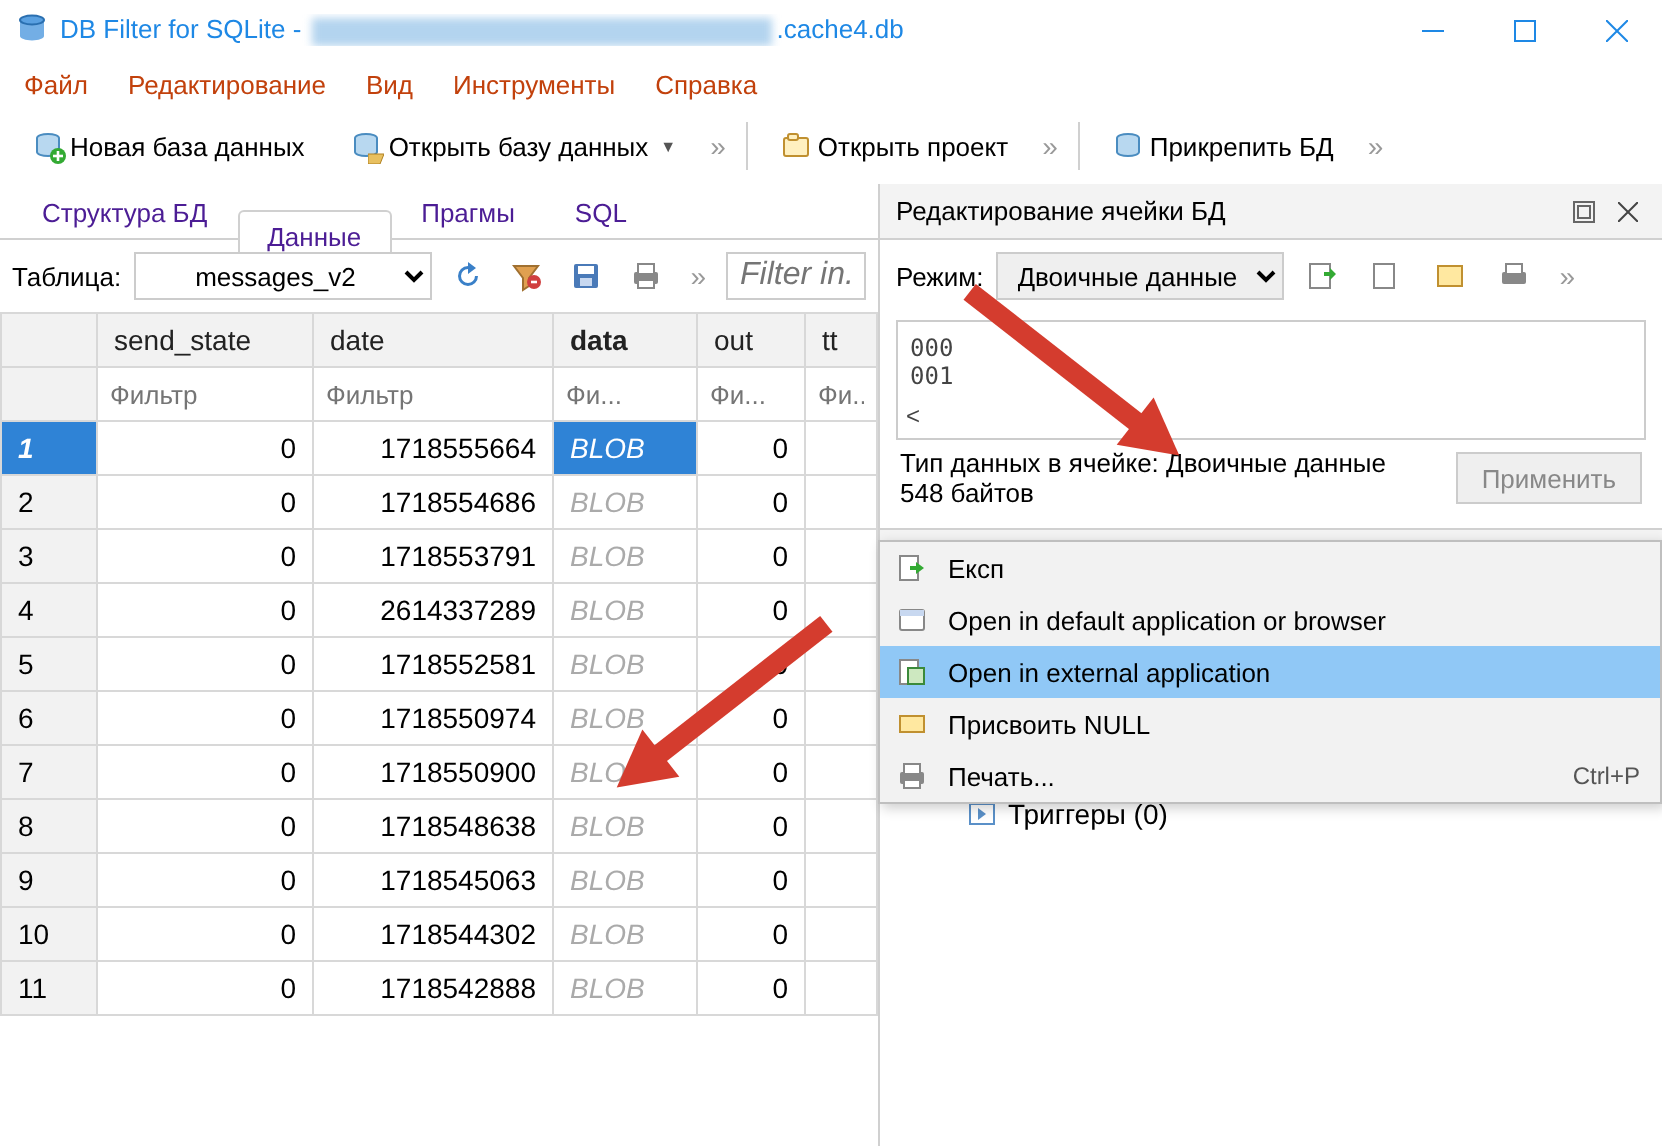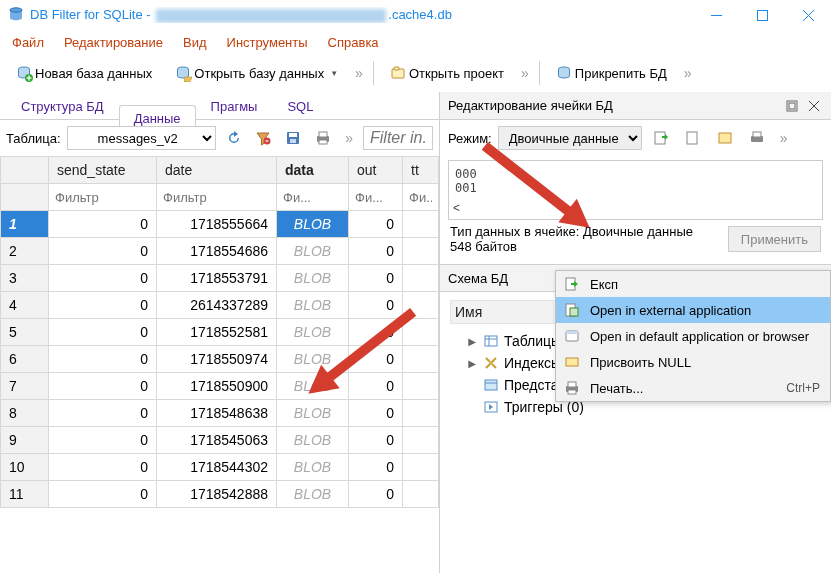--- a/index.html
+++ b/index.html
@@ -49,21 +49,21 @@
   td.rowhead.sel { font-weight: bold; }
   .c-send { width: 90px; }
   .c-date { width: 100px; }
   .c-data { width: 60px; }
   .c-out { width: 45px; }
   .c-tt { width: 30px; }
   th.bold { font-weight: bold; }
   .filter-row td { padding: 0; }
   .filter-row input { border: none; width: 100%; height: 25px; padding: 2px 6px; color: #888; font-size: 13px; background: #fff; }
   td.num { text-align: right; padding-right: 8px; }
-  td.blob { color: #aaa; font-style: italic; text-align: center; }
+  td.blob { color: #aaa; font-style: italic; }
   td.sel { background: #2f83d6; color: #fff !important; font-style: italic; }
 
   .panel-header { display: flex; align-items: center; padding: 4px 8px; background: #f3f3f3; border-bottom: 1px solid #d0d0d0; height: 28px; font-size: 13px; }
   .panel-header .spacer { flex: 1; }
   .panel-header .pbtn { width: 18px; height: 18px; display: flex; align-items: center; justify-content: center; margin-left: 4px; }
 
   .cell-edit { padding: 6px 8px; display: flex; align-items: center; gap: 6px; font-size: 13px; }
   .cell-edit select { height: 24px; border: 1px solid #ccc; padding: 2px 6px; font-size: 13px; }
   .cell-edit .tb-icon { width: 26px; height: 24px; display: flex; align-items: center; justify-content: center; }
 
@@ -72,21 +72,21 @@
 
   .cell-info { display: flex; align-items: center; padding: 4px 10px; gap: 10px; font-size: 13px; }
   .cell-info .left { flex: 1; }
   .apply-btn { padding: 4px 12px; border: 1px solid #ccc; background: #efefef; color: #888; font-size: 13px; height: 26px; }
 
   .schema-tree { padding: 8px 10px; font-size: 14px; }
   .schema-tree .header-row { font-weight: normal; color: #222; margin-bottom: 6px; padding: 3px 4px; background: #f2f2f2; border: 1px solid #e2e2e2; }
   .schema-tree .tree-item { display: flex; align-items: center; gap: 6px; padding: 3px 0 3px 16px; }
   .schema-tree .tree-item .tw { width: 12px; color: #666; font-size: 10px; text-align: center; }
 
-  .context-menu { position: absolute; right: 0; top: 178px; width: 276px; background: #f2f2f2; border: 1px solid #bfbfbf; box-shadow: 2px 2px 6px rgba(0,0,0,0.2); z-index: 100; font-size: 13px; }
+  .context-menu { position: absolute; right: 0; top: 178px; width: 392px; background: #f2f2f2; border: 1px solid #bfbfbf; box-shadow: 2px 2px 6px rgba(0,0,0,0.2); z-index: 100; font-size: 13px; }
   .cm-item { display: flex; align-items: center; height: 26px; padding: 0 10px 0 6px; gap: 8px; }
   .cm-item.hl { background: #90c8f6; }
   .cm-item .cm-icon { width: 20px; height: 20px; display: flex; align-items: center; justify-content: center; }
   .cm-item .cm-text { flex: 1; }
   .cm-item .cm-short { color: #555; font-size: 12px; }
 
   .arrow { position: absolute; z-index: 200; pointer-events: none; }
   .arrow1 { left: 288px; top: 248px; transform: rotate(-38deg); }
   .arrow2 { left: 470px; top: 82px; transform: rotate(38deg); }
   .arrow-shape { width: 140px; height: 30px; position: relative; }
@@ -490,37 +490,37 @@
   <div class="context-menu">
     <div class="cm-item">
       <span class="cm-icon">
           <svg width="16" height="16" viewBox="0 0 16 16">
             <rect x="2" y="2" width="9" height="12" fill="#fff" stroke="#888"></rect>
             <path d="M10 5l4 3-4 3V9H7V7h3z" fill="#3a3"></path>
           </svg>
         </span>
       <span class="cm-text">Експ</span>
     </div>
+    <div class="cm-item">
+      <span class="cm-icon">
+          <svg width="16" height="16" viewBox="0 0 16 16">
+            <rect x="2" y="3" width="12" height="10" rx="1" fill="#fff" stroke="#888"></rect>
+            <rect x="2" y="3" width="12" height="3" fill="#c8d8f0"></rect>
+          </svg>
+        </span>
+      <span class="cm-text">Open in default application or browser</span>
+    </div>
     <div class="cm-item hl">
       <span class="cm-icon">
           <svg width="16" height="16" viewBox="0 0 16 16">
             <rect x="2" y="2" width="9" height="12" fill="#fff" stroke="#888"></rect>
             <rect x="6" y="6" width="8" height="8" fill="#cde8c0" stroke="#3a8a3a"></rect>
           </svg>
         </span>
       <span class="cm-text">Open in external application</span>
-    </div>
-    <div class="cm-item">
-      <span class="cm-icon">
-          <svg width="16" height="16" viewBox="0 0 16 16">
-            <rect x="2" y="3" width="12" height="10" rx="1" fill="#fff" stroke="#888"></rect>
-            <rect x="2" y="3" width="12" height="3" fill="#c8d8f0"></rect>
-          </svg>
-        </span>
-      <span class="cm-text">Open in default application or browser</span>
     </div>
     <div class="cm-item">
       <span class="cm-icon">
           <svg width="16" height="16" viewBox="0 0 16 16">
             <rect x="2" y="4" width="12" height="8" fill="#ffe8a0" stroke="#c09030"></rect>
           </svg>
         </span>
       <span class="cm-text">Присвоить NULL</span>
     </div>
     <div class="cm-item">

